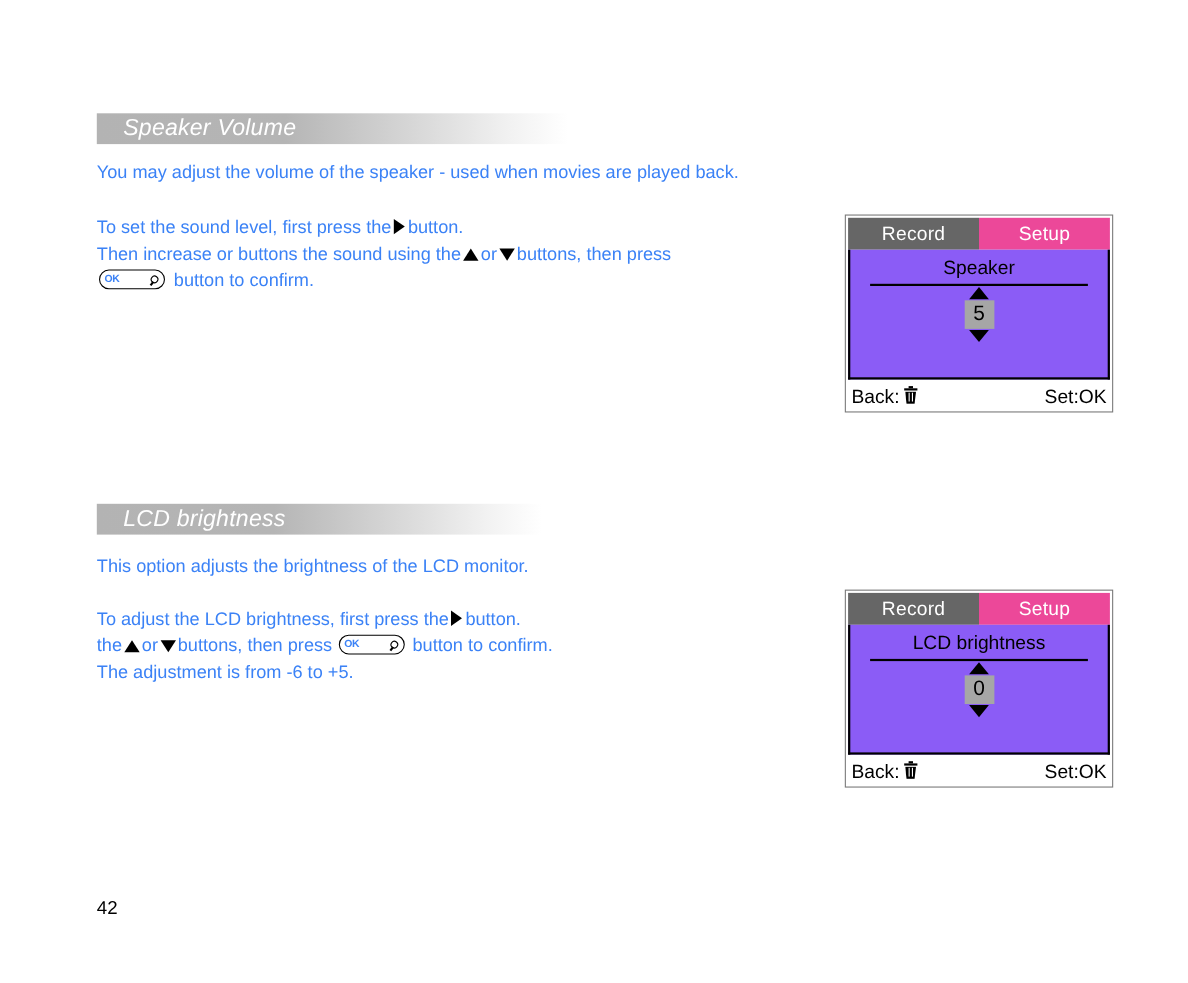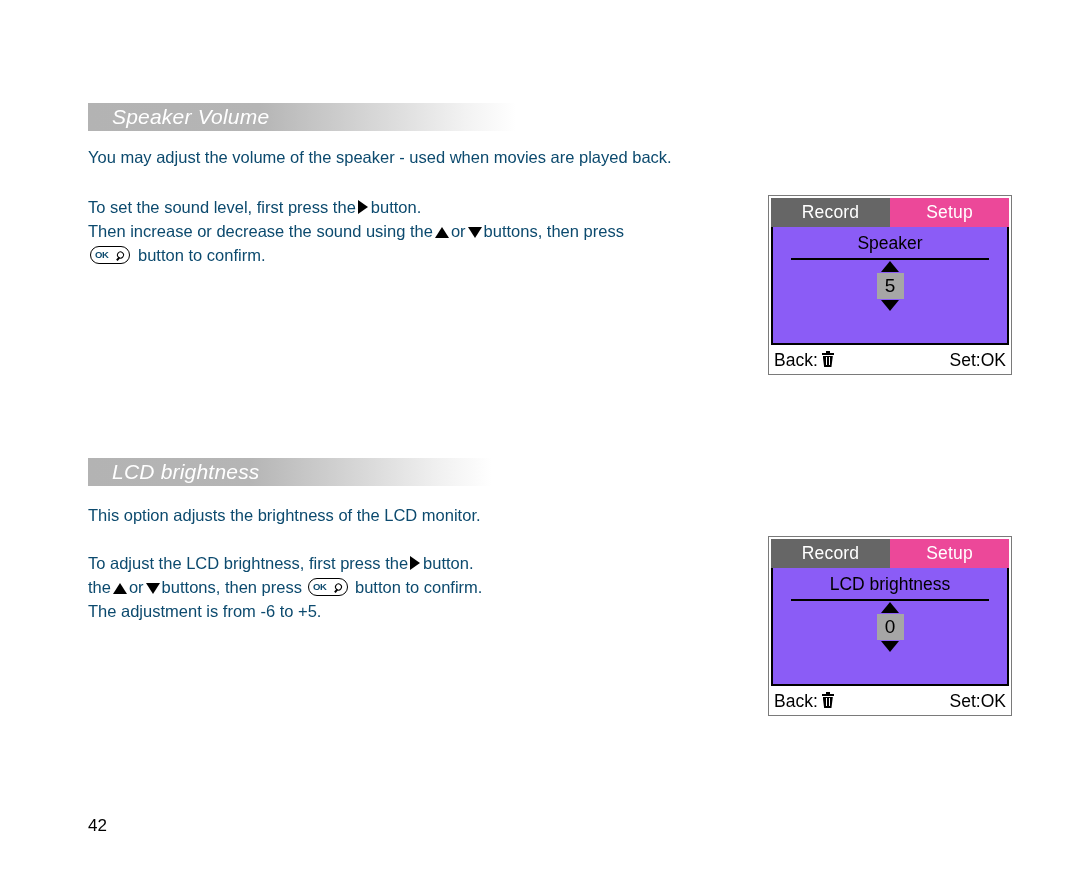--- a/index.html
+++ b/index.html
@@ -36,21 +36,21 @@
     letter-spacing: 0.2px;
     white-space: nowrap;
   }
 
   
   .body-text {
     position: absolute;
     left: 88px;
     font-size: 16.5px;
     line-height: 24px;
-    color: #0c4a6e;
+    color: #3b82f6;
     white-space: nowrap;
   }
   .line { display: block; height: 24px; }
 
   
   .tri-right, .tri-up, .tri-down {
     display: inline-block;
     width: 0; height: 0;
     vertical-align: -1px;
   }
@@ -76,20 +76,21 @@
   
   .ok-glyph {
     display: inline-block;
     position: relative;
     width: 38px;
     height: 16px;
     border: 1.6px solid #000;
     border-radius: 9px;
     vertical-align: -3px;
     margin: 0 2px;
+    padding-left: 20px;
   }
   .ok-glyph .ok-label {
     position: absolute;
     left: 4px;
     top: 50%;
     transform: translateY(-50%);
     font-size: 9.5px;
     font-weight: 700;
     letter-spacing: -0.3px;
     line-height: 1;
@@ -267,21 +268,21 @@
 <div class="section-banner" style="top:103px;padding-left:24px;">
   <span class="banner-text">Speaker Volume</span>
 </div>
 
 <div class="body-text" style="top:145px;">
   <span class="line">You may adjust the volume of the speaker - used when movies are played back.</span>
 </div>
 
 <div class="body-text" style="top:195px;">
   <span class="line"><span>To set the sound level, first press the</span><span class="tri-right"></span><span>button.</span></span>
-  <span class="line"><span>Then increase or decrease the sound using the</span><span class="tri-up"></span><span>or</span><span class="tri-down"></span><span>buttons, then press</span></span>
+  <span class="line"><span>Then increase or buttons the sound using the</span><span class="tri-up"></span><span>or</span><span class="tri-down"></span><span>buttons, then press</span></span>
   <span class="line"><span class="ok-glyph"><span class="ok-label">OK</span><span class="ok-mag"></span></span><span style="margin-left:6px;">button to confirm.</span></span>
 </div>
 
 <div class="lcd" style="left:768px; top:195px;">
   <div class="lcd-tabs">
     <div class="lcd-tab inactive">Record</div>
     <div class="lcd-tab active">Setup</div>
   </div>
   <div class="lcd-screen">
     <div class="lcd-title">Speaker</div>

